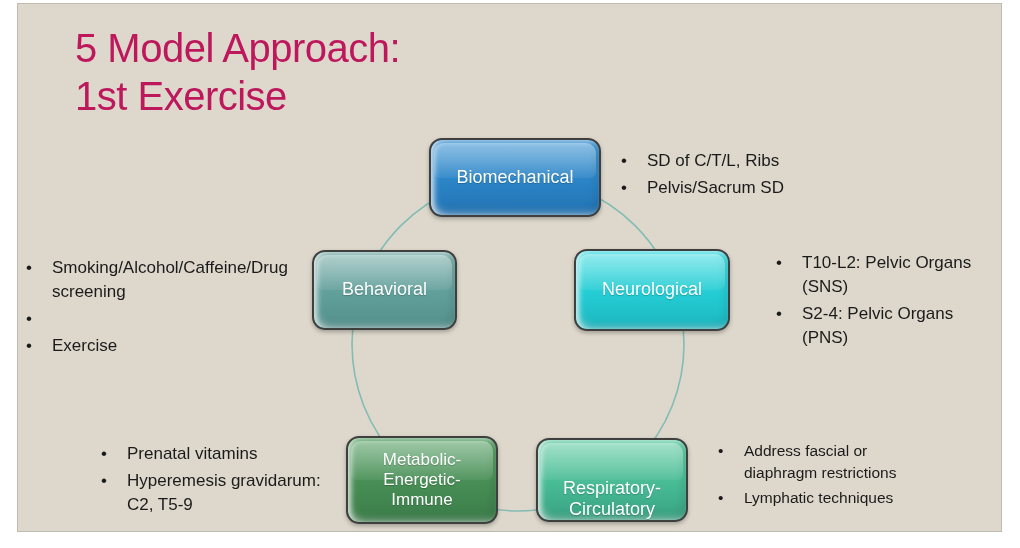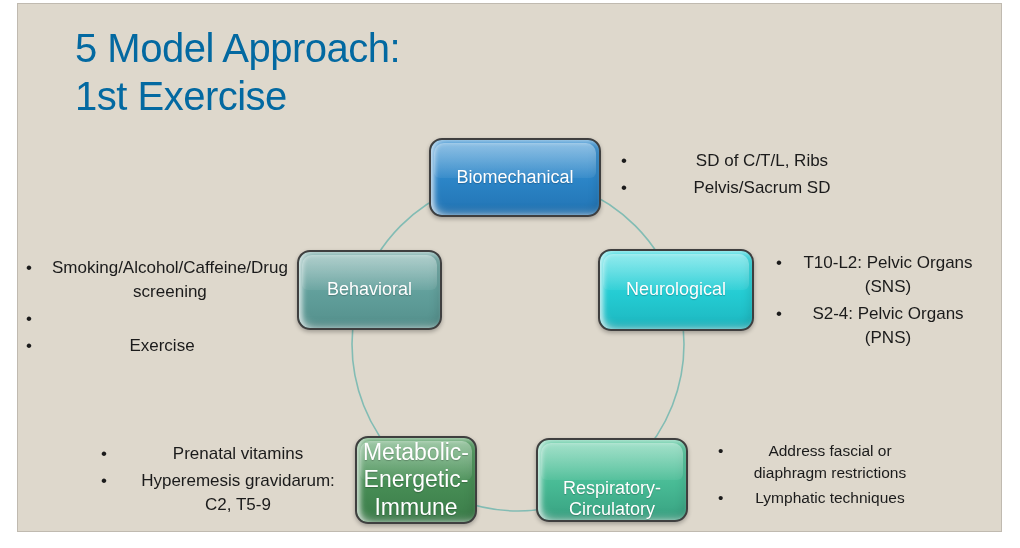--- a/index.html
+++ b/index.html
@@ -1,37 +1,37 @@
 <!DOCTYPE html>
 <html><head>
 <meta charset="utf-8">
 <style>
   html,body{margin:0;padding:0;}
   body{width:1020px;height:548px;background:#ffffff;font-family:"Liberation Sans",sans-serif;position:relative;overflow:hidden;}
   .page{position:absolute;left:0;top:0;width:1020px;height:548px;background:#ffffff;}
   .slide{position:absolute;left:17px;top:3px;width:985px;height:529px;background:#ded8cc;border:1px solid #c0bab0;box-sizing:border-box;}
 
-  .title{position:absolute;left:57px;top:20px;width:470px;font-size:40px;line-height:48px;color:#0369a1;letter-spacing:-0.5px;}
+  .title{position:absolute;left:57px;top:20px;width:470px;font-size:40px;line-height:48px;color:#be185d;letter-spacing:-0.5px;}
 
   .cycle-svg{position:absolute;left:0;top:0;width:985px;height:529px;pointer-events:none;}
 
   .node{position:absolute;border:2px solid #3f3f3f;border-radius:13px;display:flex;align-items:center;justify-content:center;text-align:center;color:#ffffff;font-weight:normal;box-sizing:border-box;box-shadow:0 2px 4px rgba(0,0,0,.28), inset 3px 2px 5px rgba(255,255,255,.55), inset 6px -6px 8px -5px rgba(255,255,255,.55), inset -3px -4px 8px rgba(0,0,0,.10);text-shadow:0 1px 1px rgba(0,0,0,.22);}
   .node .gloss{position:absolute;left:3px;right:3px;top:3px;height:46%;border-radius:10px 10px 6px 6px;background:linear-gradient(180deg,rgba(255,255,255,.40),rgba(255,255,255,.06));pointer-events:none;}
   .node .node-label{position:relative;z-index:2;line-height:1.18;}
 
   .n-biomech{left:411px;top:134px;width:172px;height:79px;font-size:18px;background:linear-gradient(180deg,#4598d4 0%,#2b84c6 55%,#2273b3 100%);}
-  .n-neuro{left:580px;top:245px;width:156px;height:82px;font-size:18px;background:linear-gradient(180deg,#4adde2 0%,#24ccd3 55%,#1db6bf 100%);}
-  .n-behav{left:279px;top:246px;width:145px;height:80px;font-size:18px;background:linear-gradient(180deg,#7cafab 0%,#619f9b 55%,#54908c 100%);}
-  .n-metab{left:337px;top:432px;width:122px;height:88px;font-size:23px;background:linear-gradient(180deg,#5ea46b 0%,#478d55 55%,#3b7c49 100%);}
+  .n-neuro{left:556px;top:245px;width:156px;height:82px;font-size:18px;background:linear-gradient(180deg,#4adde2 0%,#24ccd3 55%,#1db6bf 100%);}
+  .n-behav{left:294px;top:246px;width:145px;height:80px;font-size:18px;background:linear-gradient(180deg,#7cafab 0%,#619f9b 55%,#54908c 100%);}
+  .n-metab{left:328px;top:432px;width:152px;height:88px;font-size:17px;background:linear-gradient(180deg,#5ea46b 0%,#478d55 55%,#3b7c49 100%);}
   .n-respir{left:518px;top:434px;width:152px;height:84px;font-size:18px;background:linear-gradient(180deg,#67cda7 0%,#48bb95 55%,#38a181 100%);align-items:flex-end;}
 
   .bullets{position:absolute;color:#1b1b1b;font-size:17px;line-height:1.42;}
   .brow{display:flex;margin-bottom:3px;}
   .brow .dot{flex:0 0 26px;}
-  .brow .btext{flex:1 1 auto;text-align:center;}
+  .brow .btext{flex:1 1 auto;}
 
   .b-biomech{left:603px;top:145px;width:256px;}
   .b-neuro{left:758px;top:247px;width:198px;}
   .b-behav{left:8px;top:252px;width:246px;}
   .b-metab{left:83px;top:438px;width:248px;}
   .b-respir{left:700px;top:436px;width:198px;font-size:15.5px;}
 </style>
 </head>
 <body>
 

